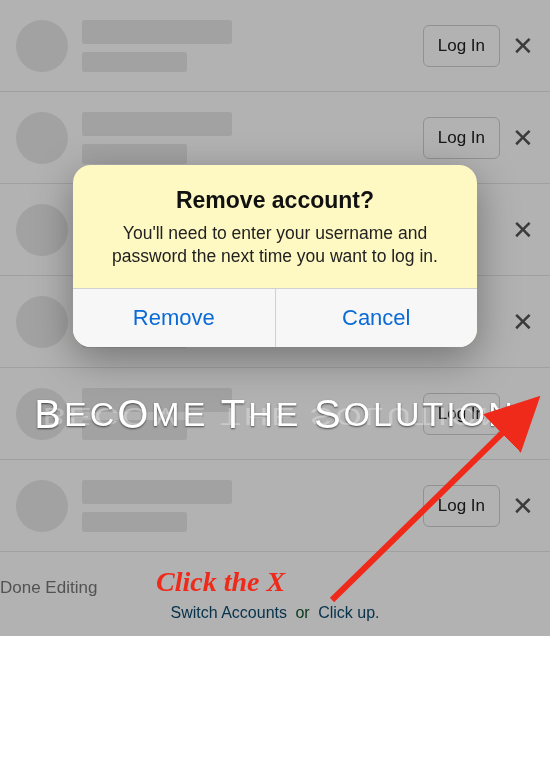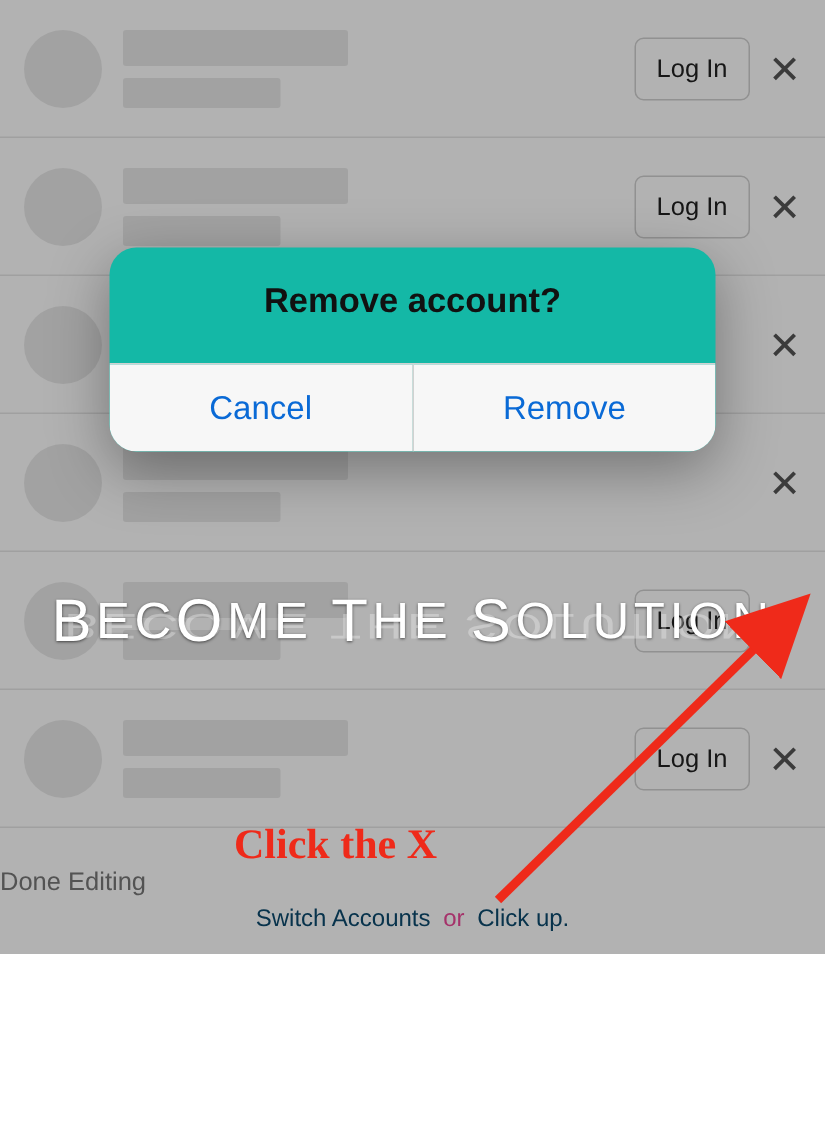--- a/index.html
+++ b/index.html
@@ -87,38 +87,38 @@
     right: 0;
     text-align: center;
     font-size: 16px;
     color: #385185;
   }
   .footer .link {
     color: #0c4a6e;
     font-weight: 500;
   }
   .footer .or {
-    color: #ec4899;
+    color: #14532d;
     margin: 0 4px;
   }
 
   
   .dim {
     position: absolute;
     inset: 0;
     background: rgba(0,0,0,0.30);
   }
 
   
   .alert {
     position: absolute;
     left: 73px;
     top: 165px;
     width: 404px;
-    background: #14b8a6;
+    background: #fef9c3;
     border-radius: 18px;
     box-shadow: 0 12px 40px rgba(0,0,0,0.35);
     overflow: hidden;
   }
   .alert .body {
     padding: 22px 22px 20px 22px;
     text-align: center;
   }
   .alert h2 {
     margin: 0 0 8px 0;
@@ -189,24 +189,25 @@
   .arrow {
     position: absolute;
     left: 322px;
     top: 390px;
     width: 230px;
     height: 220px;
   }
   .annotation {
     position: absolute;
     left: 156px;
-    top: 548px;
+    top: 566px;
     font-family: "Comic Sans MS", "Marker Felt", cursive;
     font-size: 28px;
     color: #ef2a1a;
+    font-style: italic;
     font-weight: 600;
   }
 </style>
 </head>
 <body>
 
 <div class="screen">
 
   <div class="account-list">
 
@@ -277,24 +278,25 @@
     <span class="link">Switch Accounts</span>
     <span class="or">or</span>
     <span class="link">Click up.</span>
   </div>
 
   <div class="dim"></div>
 
   <div class="alert">
     <div class="body">
       <h2>Remove account?</h2>
+      <p>You'll need to enter your username and password the next time you want to log in.</p>
     </div>
     <div class="buttons">
+      <div class="btn">Remove</div>
       <div class="btn">Cancel</div>
-      <div class="btn">Remove</div>
     </div>
   </div>
 
   <div class="top-overlays">
     <div class="watermark">
       <span class="big">B</span>EC<span class="big" style="display:inline-block;position:relative;">O</span>ME <span class="big">T</span>HE <span class="big">S</span>OLUTION
     </div>
     <div class="watermark-reflection">
       <span class="big">B</span>EC<span class="big">O</span>ME <span class="big">T</span>HE <span class="big">S</span>OLUTION
     </div>

